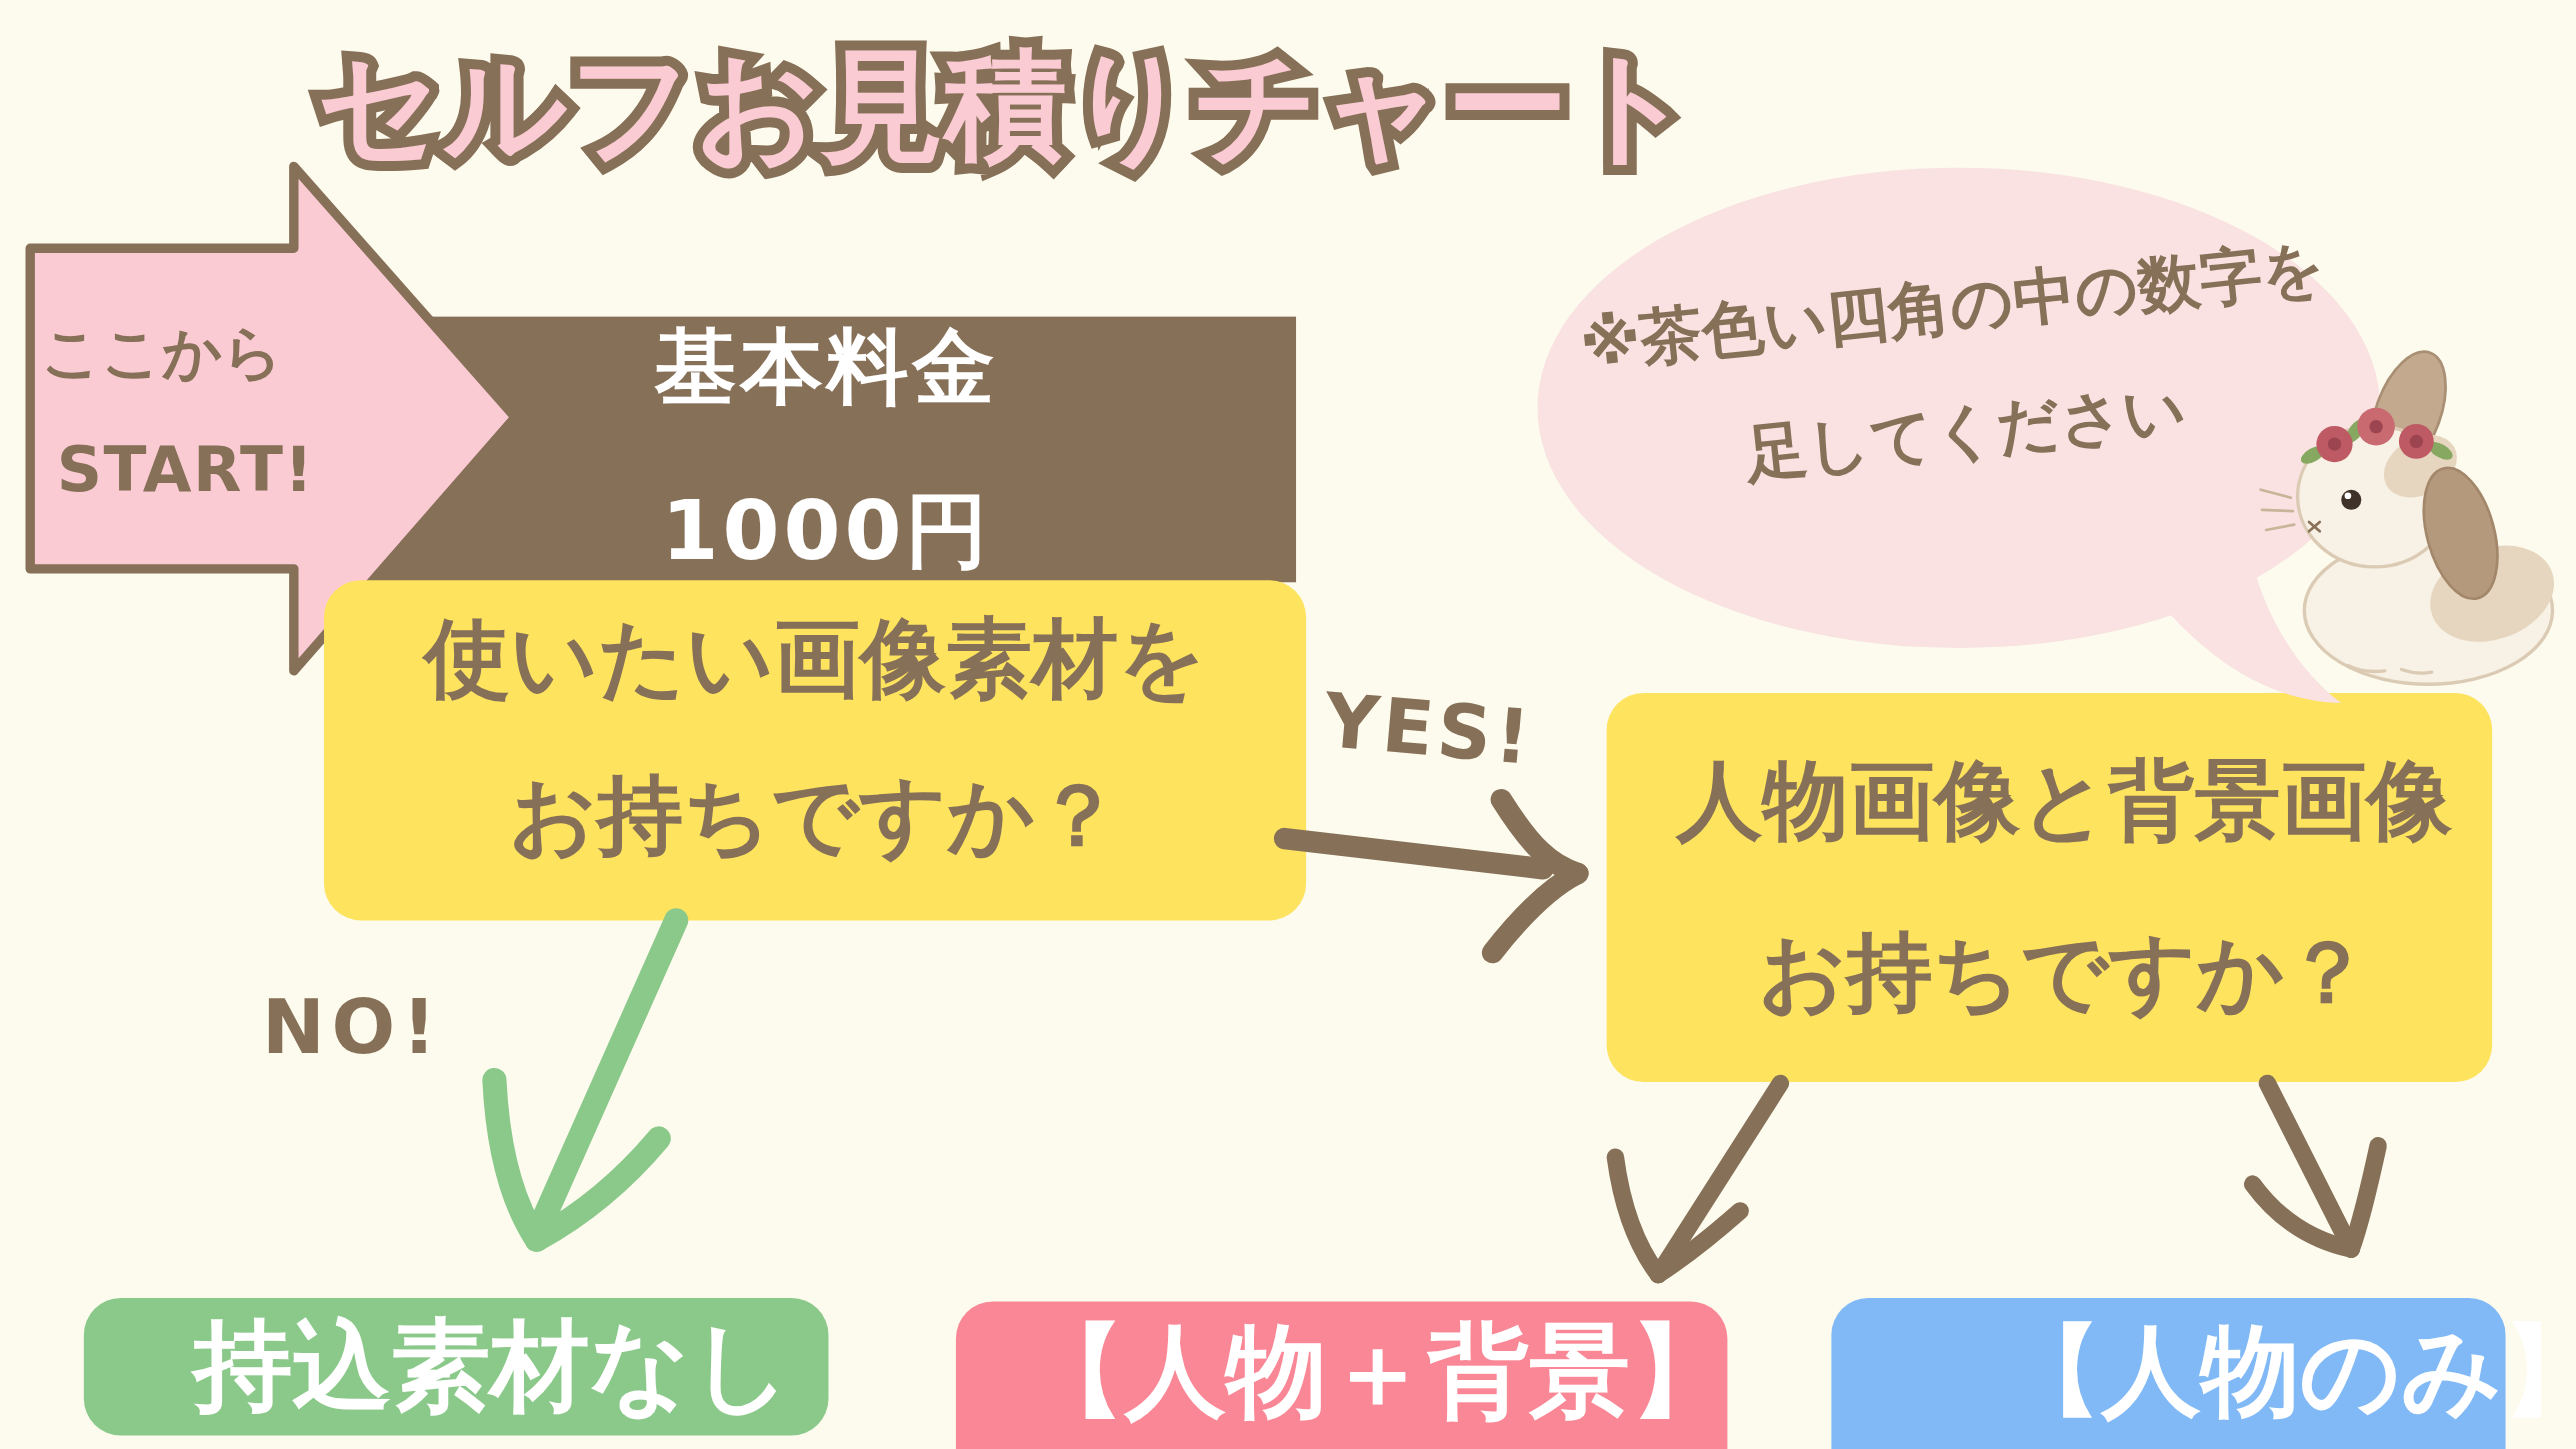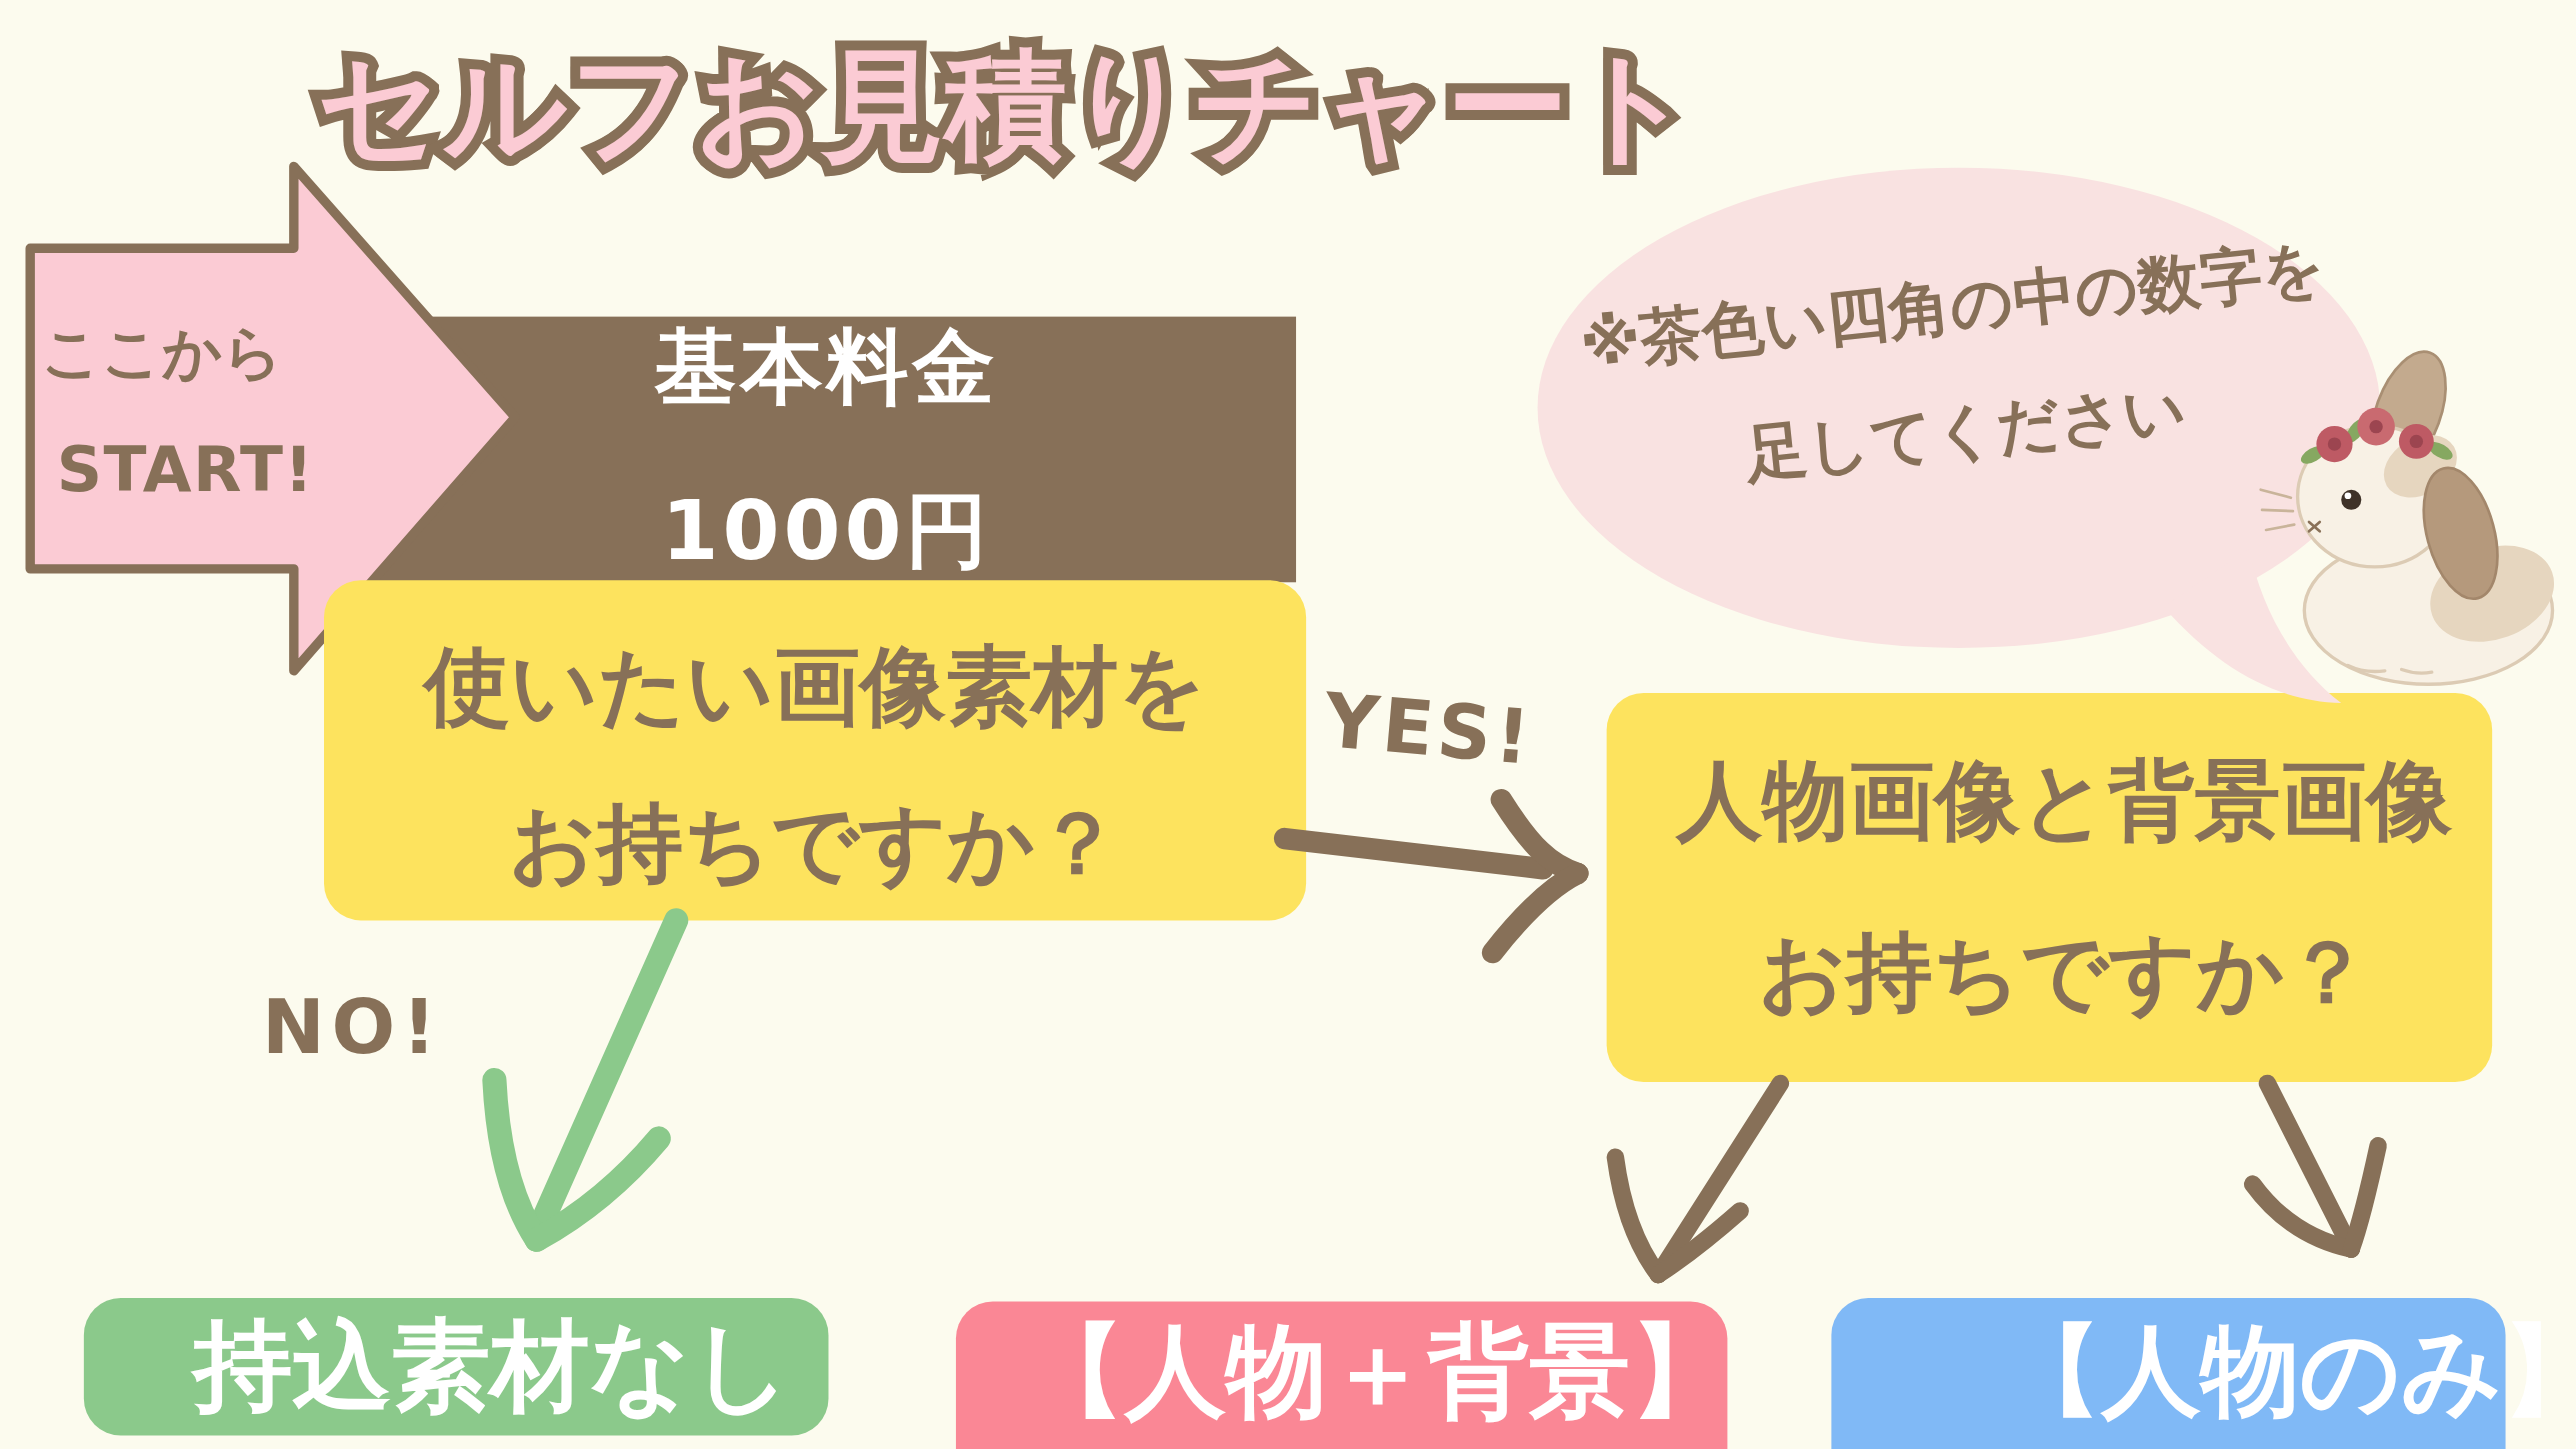--- a/index.html
+++ b/index.html
@@ -13,21 +13,21 @@
   .title-stroke{color:#877058;-webkit-text-stroke:20px #877058;
     text-shadow:9.4px 0 0 #877058,-9.4px 0 0 #877058,0 9.4px 0 #877058,0 -9.4px 0 #877058,
     6.7px 6.7px 0 #877058,-6.7px 6.7px 0 #877058,6.7px -6.7px 0 #877058,-6.7px -6.7px 0 #877058;}
   .title-fill{color:#FBCBD4;}
   .start-txt{left:30px;top:250px;width:264px;height:319px;color:#877058;gap:39px;}
   .start-line1{font-size:59px;}
   .start-line2{font-size:63px;font-weight:800;letter-spacing:1.3px;margin-left:47px;}
   .basefee-txt{left:357px;top:317px;width:939px;height:266px;color:#FFFFFF;gap:54px;}
   .basefee-txt div{font-size:82px;letter-spacing:4px;}
   .q-txt{color:#877058;}
-  .q1-txt{left:324px;top:596px;width:982px;height:340px;gap:40px;}
+  .q1-txt{left:324px;top:568px;width:982px;height:340px;gap:40px;}
   .q1-txt div{font-size:86px;}
   .q2-txt{left:1607px;top:693px;width:885px;height:389px;gap:55px;margin-left:15px;}
   .q2-txt div{font-size:86px;}
   .note-txt{left:1523px;top:221px;width:872px;height:295px;color:#877058;gap:42px;transform:rotate(-6deg);}
   .note-txt div{font-size:62px;}
   .yes-txt{left:1315px;top:678px;width:228px;height:101px;color:#877058;font-size:75px;letter-spacing:4px;transform:rotate(5deg);}
   .no-txt{left:252px;top:976px;width:201px;height:101px;color:#877058;font-size:75px;letter-spacing:6.7px;}
   .res-txt{color:#FFFFFF;padding-left:36px;}
   .res-green{left:84px;top:1298px;width:745px;height:138px;font-size:99px;}
   .res-coral{left:956px;top:1301px;width:771px;height:144px;font-size:101px;}

